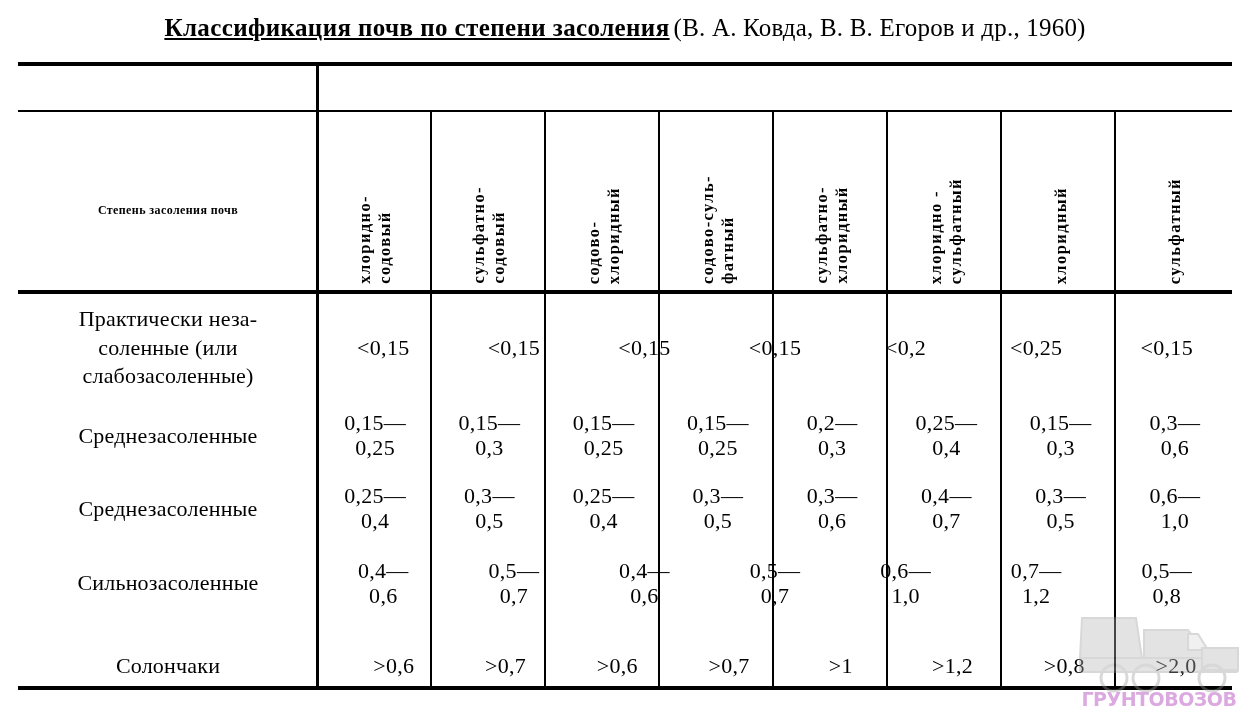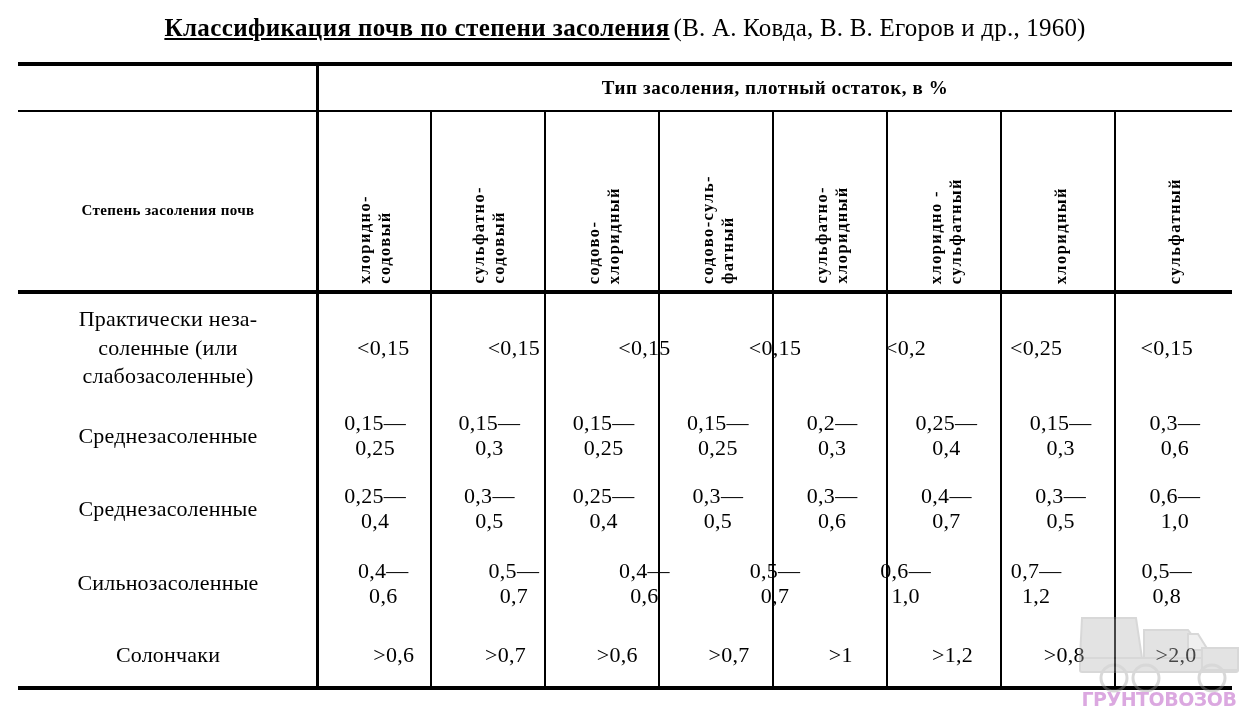--- a/index.html
+++ b/index.html
@@ -85,21 +85,21 @@
     top: 48px;
     width: 300px;
     height: 180px;
     display: flex;
     align-items: center;
     justify-content: center;
     text-align: center;
   }
   #stub-header .lbl {
     font-weight: bold;
-    font-size: 15px;
+    font-size: 12px;
     line-height: 1.25;
     letter-spacing: 0.4px;
     margin-top: 21px;
   }
 
   #vert-head-row {
     position: absolute;
     left: 300px;
     top: 50px;
     width: 914px;
@@ -219,23 +219,20 @@
 
   <div class="vrule heavy" style="left:298px; top:0px;   height:624px;"></div>
   <div class="vrule" style="left:412px; top:50px;  height:574px;"></div>
   <div class="vrule" style="left:526px; top:50px;  height:574px;"></div>
   <div class="vrule" style="left:640px; top:50px;  height:574px;"></div>
   <div class="vrule" style="left:754px; top:50px;  height:574px;"></div>
   <div class="vrule" style="left:868px; top:50px;  height:574px;"></div>
   <div class="vrule" style="left:982px; top:50px;  height:574px;"></div>
   <div class="vrule" style="left:1096px; top:50px; height:574px;"></div>
 
-  <div id="span-header">
-    <span class="lbl">Тип засоления, плотный остаток, в %</span>
-  </div>
 
   <div id="stub-header">
     <span class="lbl">Степень засоления
 почв</span>
   </div>
 
   <div id="vert-head-row">
     <div class="vcol">
         <span class="vtext">хлоридно-
 содовый</span>
@@ -410,21 +407,21 @@
             <span class="v1">0,7—</span>
             <span class="v2">1,2</span>
           </div>
         <div class="cell">
             <span class="v1">0,5—</span>
             <span class="v2">0,8</span>
           </div>
       </div>
     </div>
 
-    <div class="row" style="top:325px; height:69px;gap:20px;">
+    <div class="row" style="top:336px; height:69px;gap:20px;">
       <div class="rowlabel">
         <span class="lbl">Солончаки</span>
       </div>
       <div class="cells">
         <div class="cell single">
             <span class="v1">&gt;0,6</span>
           </div>
         <div class="cell single">
             <span class="v1">&gt;0,7</span>
           </div>

